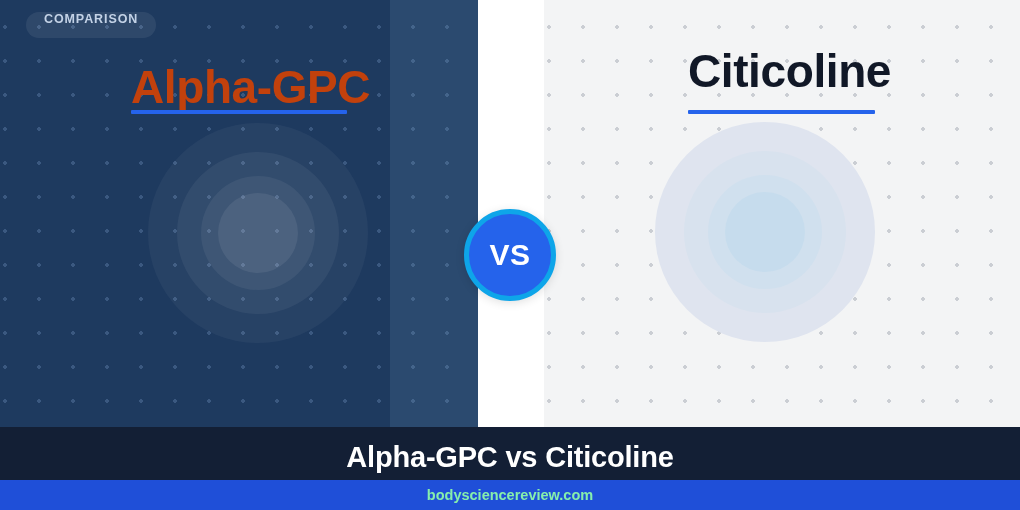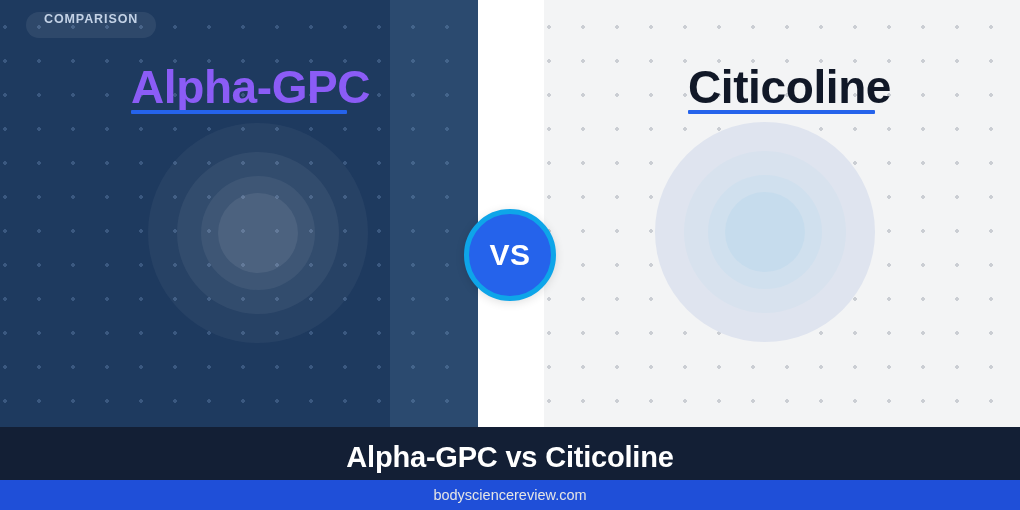--- a/index.html
+++ b/index.html
@@ -103,24 +103,24 @@
   
   .heading {
     position: absolute;
     font-size: 46px;
     font-weight: bold;
     white-space: nowrap;
     letter-spacing: -0.4px;
   }
   .heading-left {
     left: 131px; top: 60px;
-    color: #8b5cf6;
+    color: #c2410c;
   }
   .heading-right {
-    left: 688px; top: 60px;
+    left: 688px; top: 44px;
     color: #111827;
   }
   .underline {
     position: absolute;
     height: 4px;
     background: #2563eb;
     border-radius: 1px;
   }
   .underline-left  { left: 131px; top: 110px; width: 216px; }
   .underline-right { left: 688px; top: 110px; width: 187px; }
@@ -165,23 +165,23 @@
   .footer-bar {
     position: absolute;
     left: 0; top: 480px;
     width: 1020px; height: 30px;
     background: #1f4fd8;
     display: flex;
     align-items: center;
     justify-content: center;
   }
   .footer-bar-text {
-    color: #e5e5e5;
+    color: #86efac;
     font-size: 14.5px;
-    font-weight: normal;
+    font-weight: bold;
   }
 </style>
 </head>
 <body>
 
 <div class="canvas">
 
   <div class="panel-left-dark"></div>
   <div class="panel-left-mid"></div>
   <div class="panel-center-gap"></div>

